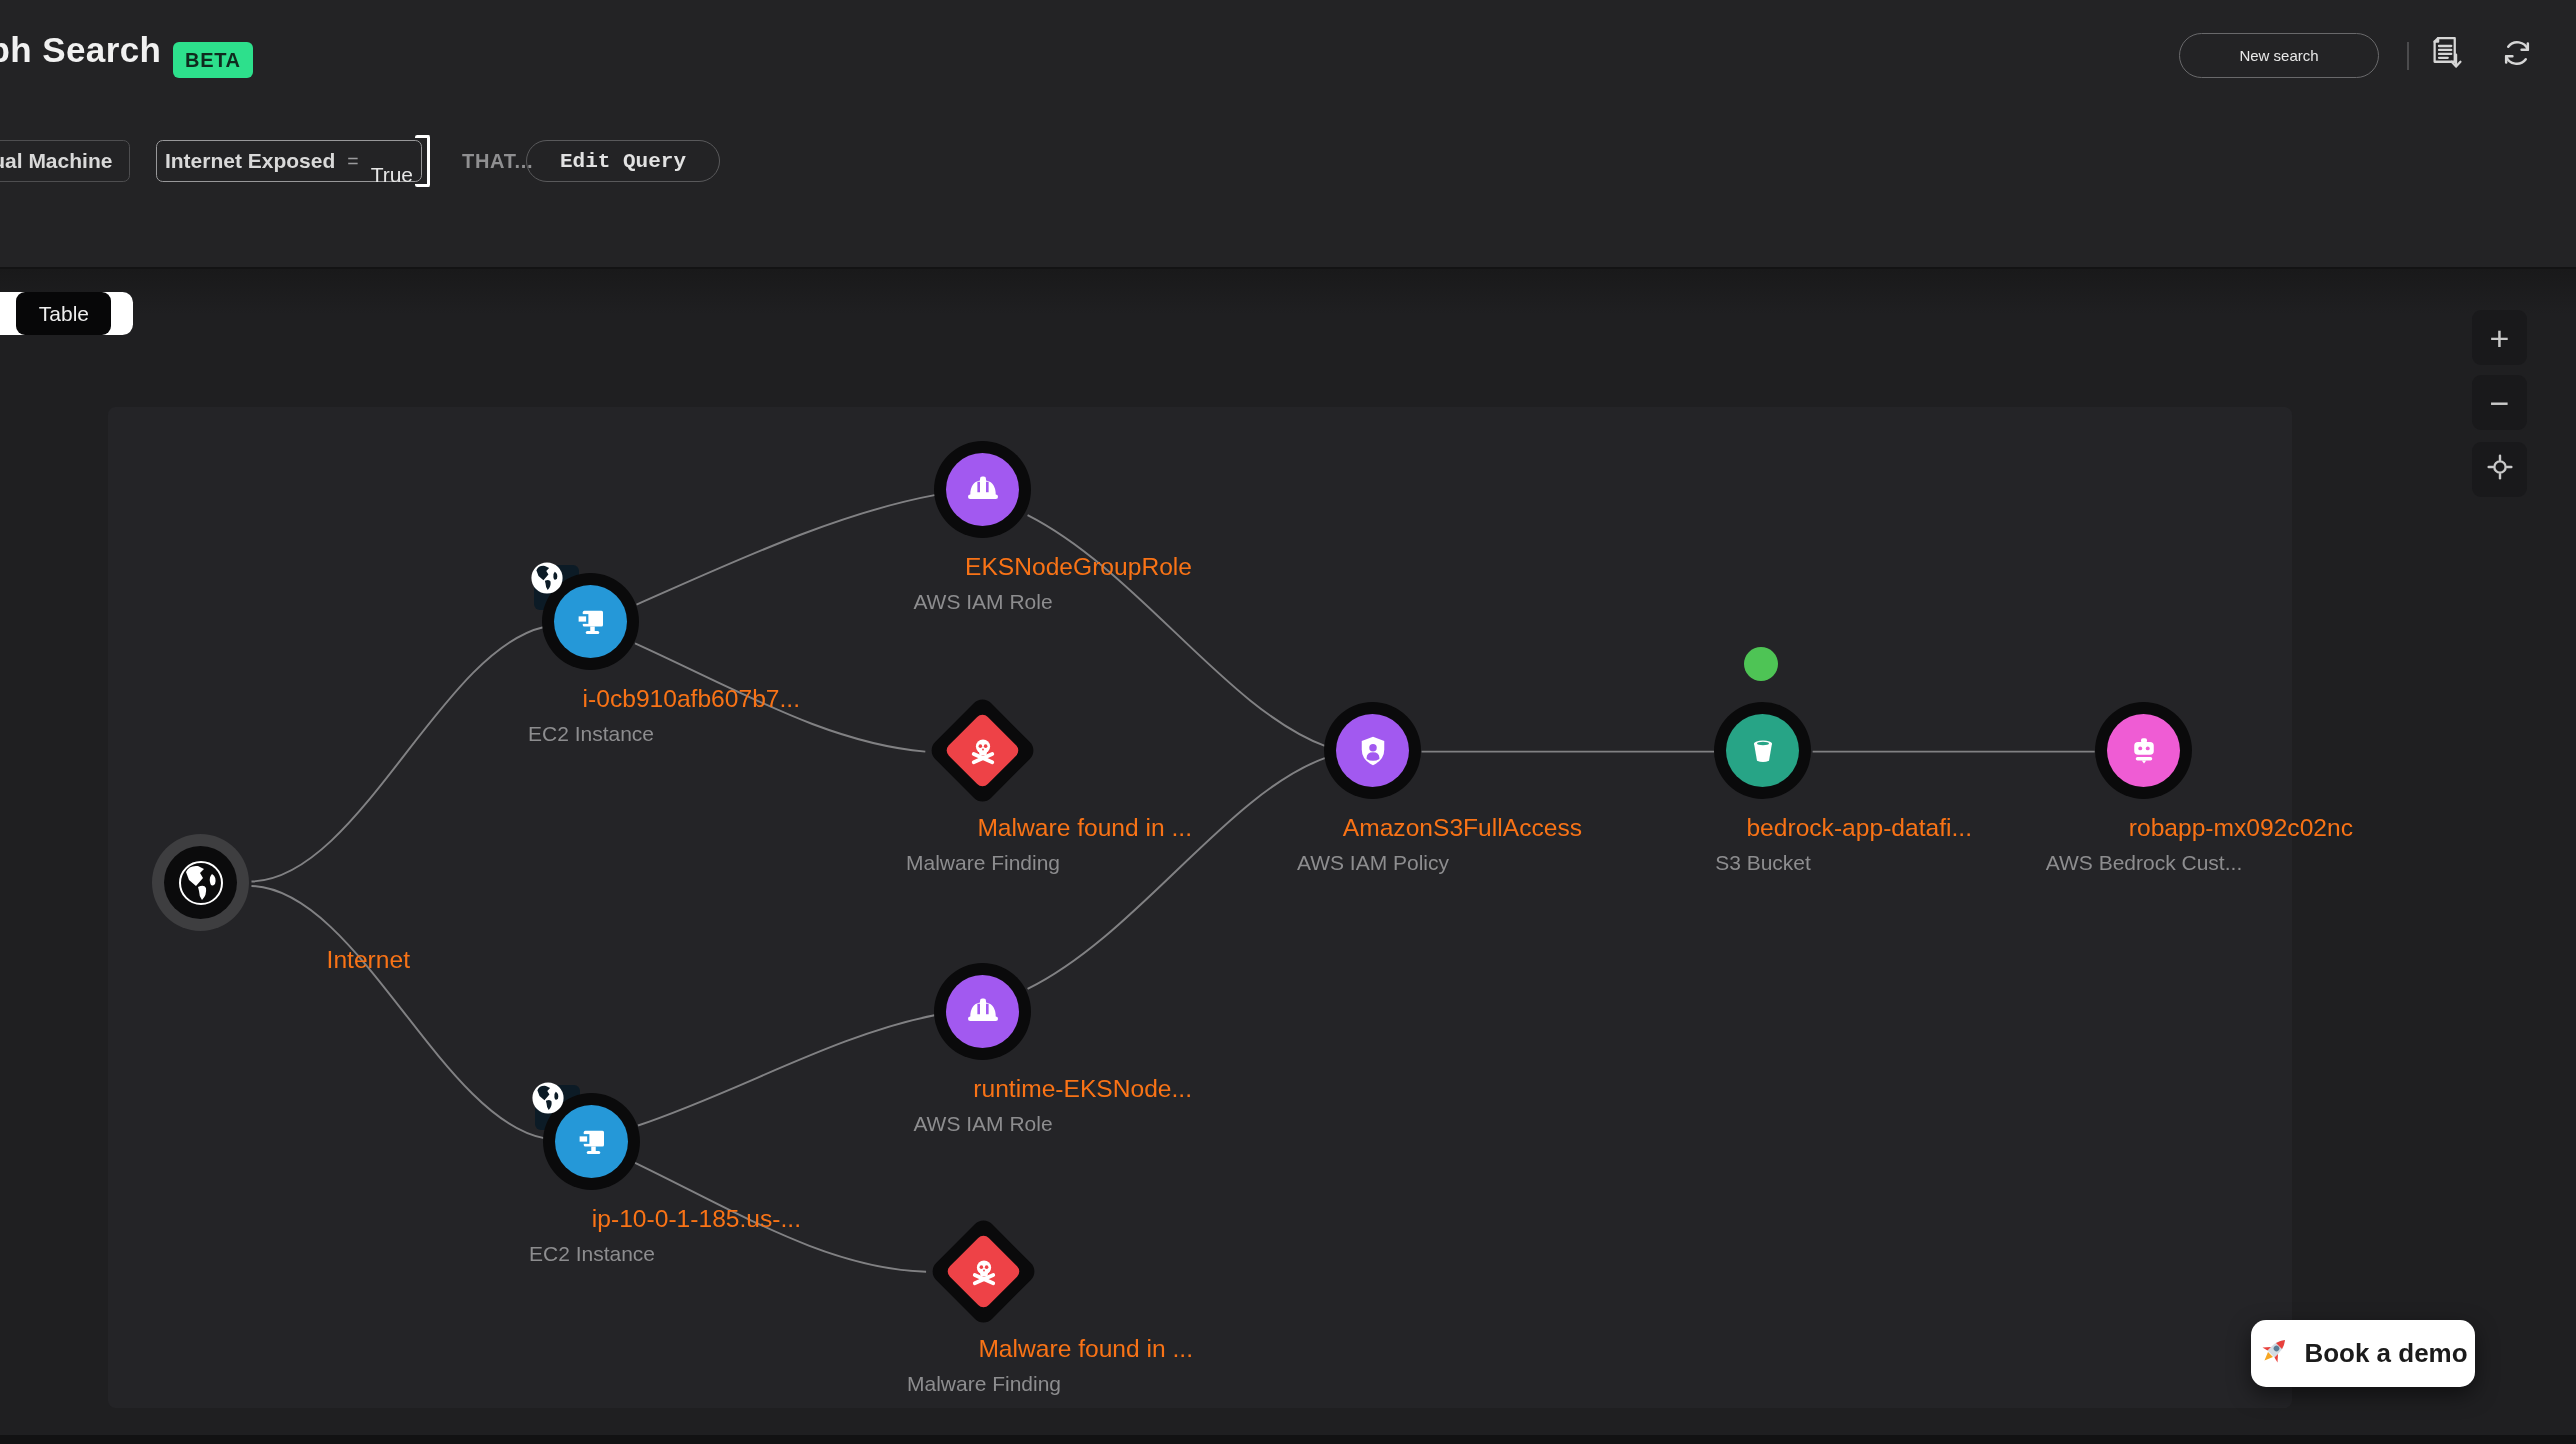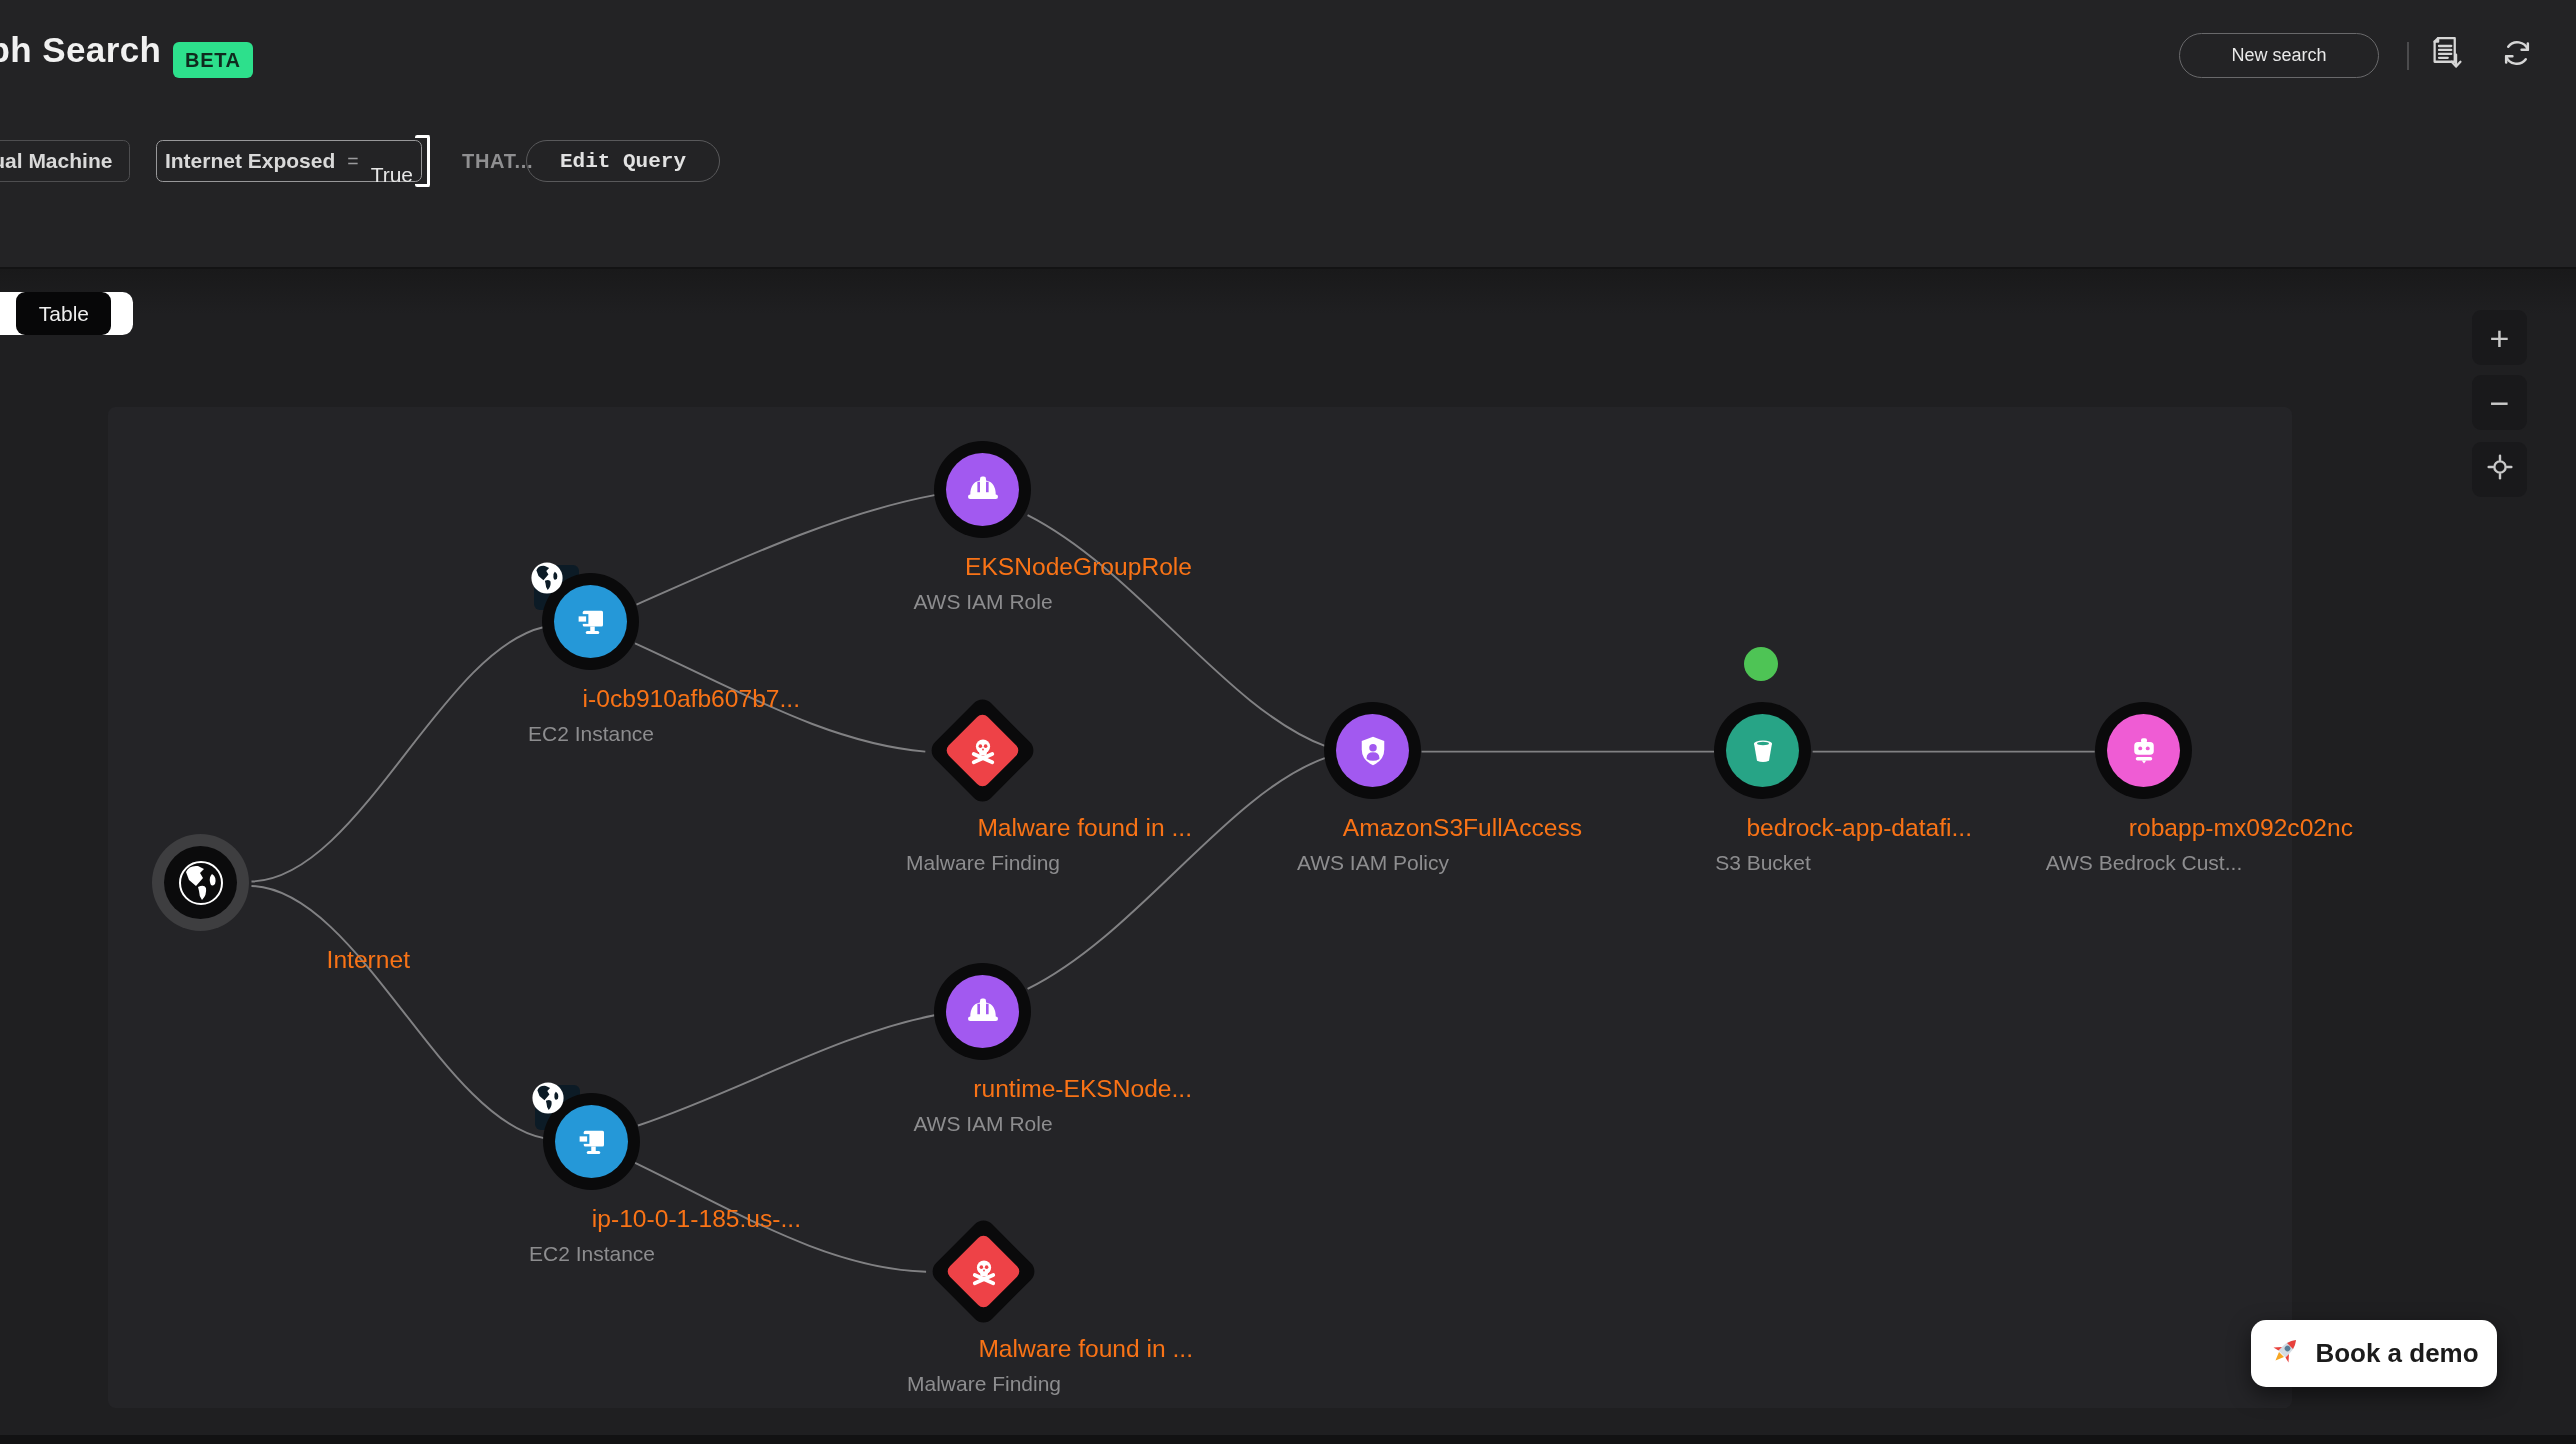--- a/index.html
+++ b/index.html
@@ -6,21 +6,21 @@
   body{
     width:2576px;height:1445px;position:relative;overflow:hidden;
     background:#1f1f21;
     font-family:"Liberation Sans","DejaVu Sans",sans-serif;
     -webkit-font-smoothing:antialiased;
   }
   
   .header{position:absolute;left:0;top:0;width:100%;height:267px;background:#232325;border-bottom:2.2px solid #131314;z-index:5;}
   .page-title{position:absolute;left:-73px;top:30px;font-size:35px;font-weight:700;color:#f1f1f1;white-space:nowrap;letter-spacing:0.4px;}
   .beta-badge{position:absolute;left:173px;top:42px;background:#2de08c;color:#0f2b1e;font-size:20px;font-weight:700;padding:6.7px 12px;border-radius:6px;letter-spacing:0.7px;}
-  .new-search-btn{position:absolute;left:2179px;top:33px;width:200px;height:45px;border:1.5px solid #69696b;border-radius:24px;color:#e9e9e9;font-size:18px;display:flex;align-items:center;justify-content:center;background:transparent;box-sizing:border-box;cursor:pointer;}
+  .new-search-btn{position:absolute;left:2179px;top:33px;width:200px;height:45px;border:1.5px solid #69696b;border-radius:24px;color:#e9e9e9;font-size:15px;display:flex;align-items:center;justify-content:center;background:transparent;box-sizing:border-box;cursor:pointer;}
   .hdr-divider{position:absolute;left:2407px;top:42px;width:1.5px;height:28px;background:#4b4b4d;}
   .icon-btn{position:absolute;top:33px;width:43px;height:43px;display:flex;align-items:center;justify-content:center;cursor:pointer;}
   .icon-export{left:2424px;}
   .icon-refresh{left:2495px;}
   
   .chip{position:absolute;top:140px;height:42px;border-radius:6.7px;display:flex;align-items:center;justify-content:center;font-size:21px;font-weight:700;color:#d9d9d9;box-sizing:border-box;background:transparent;}
   .chip-vm{left:-60px;width:190px;border:1.5px solid #4e4e50;}
   .chip-exposed{left:156px;width:266px;border:1.5px solid #98989a;gap:12px;}
   .chip-exposed .op{color:#9b9b9d;font-weight:400;font-size:19.4px;}
   .chip-exposed .val{font-weight:400;color:#e6e6e6;margin-top:28px;}
@@ -50,21 +50,21 @@
   .fill{width:73px;height:73px;border-radius:50%;display:flex;align-items:center;justify-content:center;}
   .badge-tile{position:absolute;left:-57px;top:-57px;width:45px;height:45px;background:#0c1b26;border-radius:13.4px 6px 1.5px 6px;}
   .badge-globe{position:absolute;left:-61px;top:-61px;width:34px;height:34px;}
   .diamond-outer{position:absolute;left:-40px;top:-40px;width:79px;height:79px;background:#0a0a0b;border-radius:12px;transform:rotate(45deg);}
   .diamond-inner{position:absolute;left:-28px;top:-28px;width:55px;height:55px;border-radius:7.5px;transform:rotate(45deg);}
   .node-icon{position:absolute;left:-18px;top:-18px;width:36px;height:36px;display:flex;align-items:center;justify-content:center;}
   .node-name{position:absolute;top:63px;left:-209px;width:418px;text-align:right;font-size:24.6px;color:#f97316;white-space:nowrap;}
   .node-type{position:absolute;top:100px;left:-209px;width:418px;text-align:center;font-size:21px;color:#8d8d8f;white-space:nowrap;}
   .status-dot{position:absolute;width:34px;height:34px;border-radius:50%;transform:translate(-50%,-50%);z-index:4;}
   
-  .demo-btn{position:absolute;left:2251px;top:1320px;width:246px;height:67px;background:#ffffff;border-radius:15px;display:flex;align-items:center;justify-content:center;gap:12px;color:#1b1b1b;font-size:26px;font-weight:600;box-shadow:0 7.5px 21px rgba(0,0,0,.5);z-index:10;cursor:pointer;}
+  .demo-btn{position:absolute;left:2251px;top:1320px;width:224px;height:67px;background:#ffffff;border-radius:15px;display:flex;align-items:center;justify-content:center;gap:12px;color:#1b1b1b;font-size:26px;font-weight:600;box-shadow:0 7.5px 21px rgba(0,0,0,.5);z-index:10;cursor:pointer;}
 </style>
 </head>
 <body>
 
 <div class="header">
   <div class="page-title">Graph Search</div>
   <div class="beta-badge">BETA</div>
   <div class="new-search-btn">New search</div>
   <div class="hdr-divider"></div>
   <div class="icon-btn icon-export">

